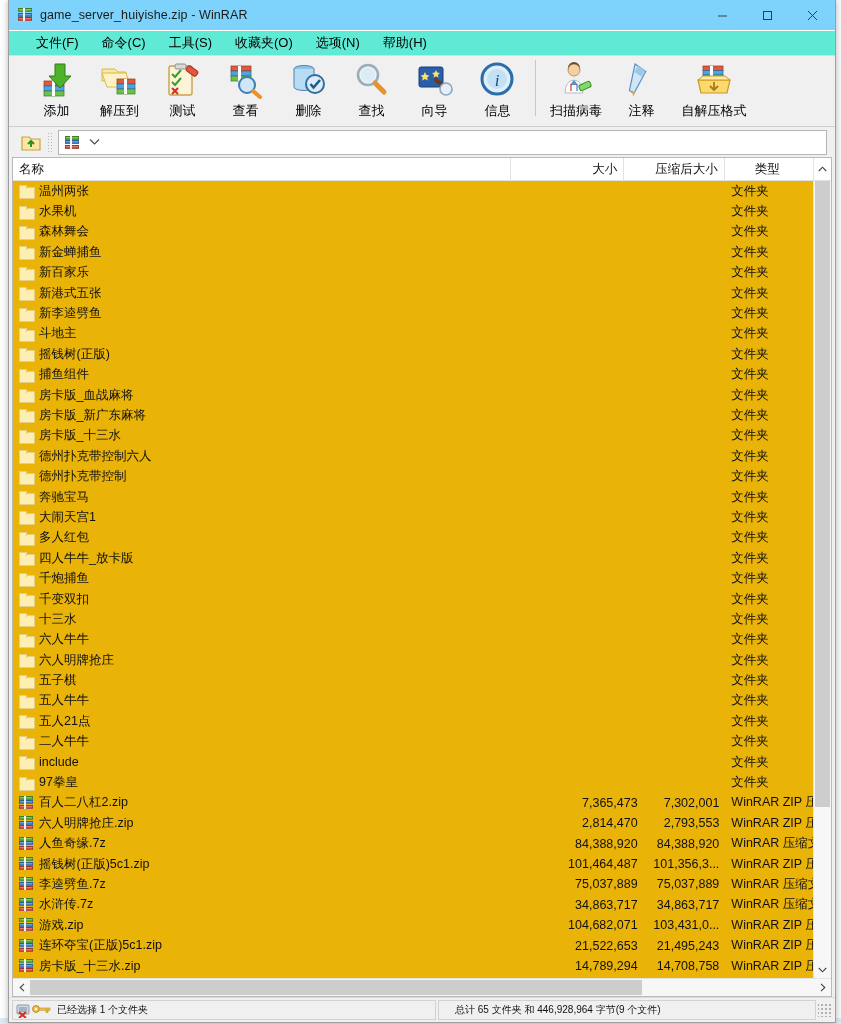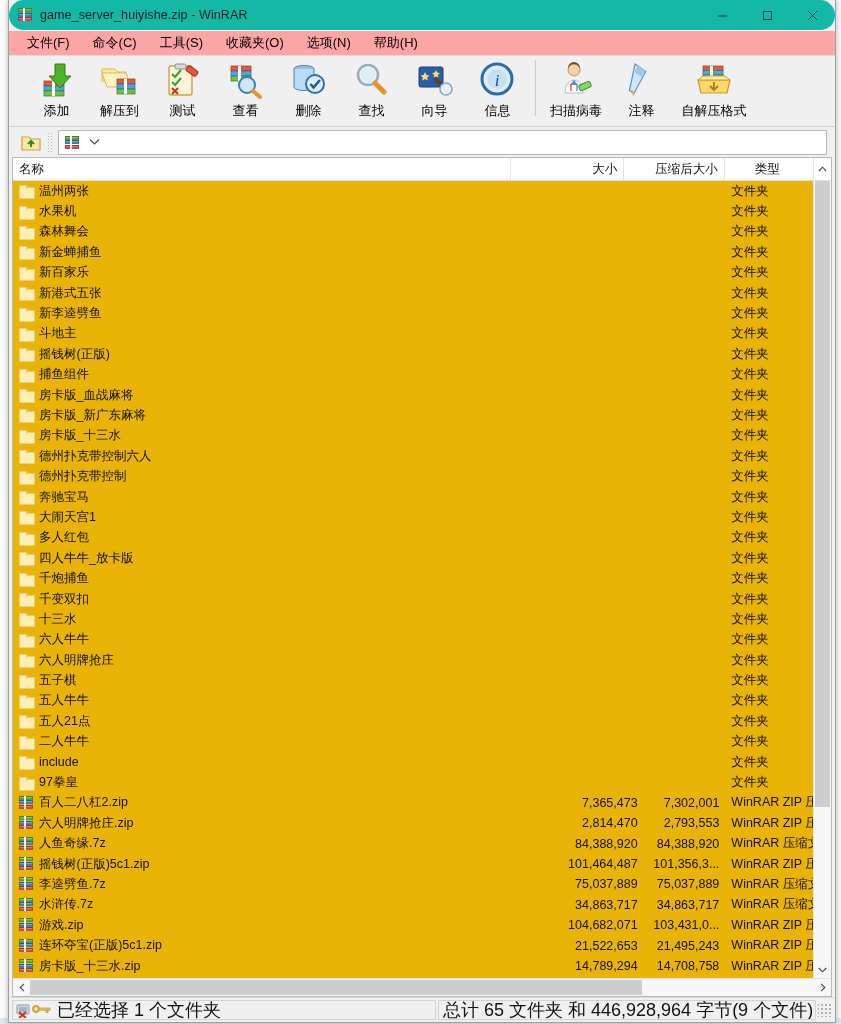--- a/index.html
+++ b/index.html
@@ -40,26 +40,25 @@
     border: 1px solid #9e9e9e;
     border-top: none;
     box-shadow: 0 0 6px rgba(0,0,0,0.28);
     display: flex;
     flex-direction: column;
   }
 
   
   #title-bar {
     height: 30px;
-    background: #14b8a6;
+    background: #7dd3fc;
     display: flex;
     align-items: center;
     flex: 0 0 auto;
     border-bottom: 1px solid #ffffff;
-    border-radius: 15px;
   }
   #title-icon {
     width: 16px; height: 16px;
     margin-left: 8px; margin-right: 7px;
     flex: 0 0 auto;
     position: relative;
   }
   #title-text {
     font-size: 12.5px;
     color: #1b1b1b;
@@ -71,24 +70,24 @@
   .win-btn {
     width: 45px; height: 29px;
     display: flex; align-items: center; justify-content: center;
     flex: 0 0 auto;
     color: #3a3a3a;
   }
 
   
   #menu-bar {
     height: 24px;
-    background: #fca5a5;
+    background: #5eead4;
     display: flex;
     align-items: center;
-    padding-left: 9px;
+    padding-left: 18px;
     flex: 0 0 auto;
     font-size: 13px;
     color: #000;
   }
   .menu-item {
     padding: 2px 9px 3px 9px;
     margin-right: 5px;
     white-space: nowrap;
     cursor: default;
   }
@@ -303,21 +302,21 @@
   .hs-thumb { position:absolute; left:0; top:1px; bottom:1px; width: 78%; background:#cdcdcd; }
 
   
   #status-bar {
     height: 24px;
     background: #f0f0f0;
     border-top: 1px solid #dadada;
     display: flex;
     align-items: center;
     flex: 0 0 auto;
-    font-size: 18px;
+    font-size: 10px;
     color: #111;
     padding: 0 3px;
   }
   #status-left {
     flex: 0 0 auto;
     display: flex; align-items: center;
     width: 424px;
     height: 20px;
     border: 1px solid #d2d2d2;
     background: #f0f0f0;
@@ -326,21 +325,21 @@
     overflow: hidden;
   }
   #status-icons { width: 36px; height: 16px; position: relative; flex:0 0 auto; margin-right: 5px;}
   #status-right {
     flex: 1 1 auto;
     height: 20px;
     border: 1px solid #d2d2d2;
     background: #f0f0f0;
     box-sizing: border-box;
     display: flex; align-items: center;
-    padding-left: 4px;
+    padding-left: 16px;
     margin-left: 2px;
     overflow: hidden;
   }
   #status-grip {
     width: 14px; height: 14px; flex: 0 0 auto; margin-left:2px;
     background-image: radial-gradient(#b0b0b0 1px, transparent 1px);
     background-size: 4px 4px;
     background-position: 2px 4px;
   }
 </style>

